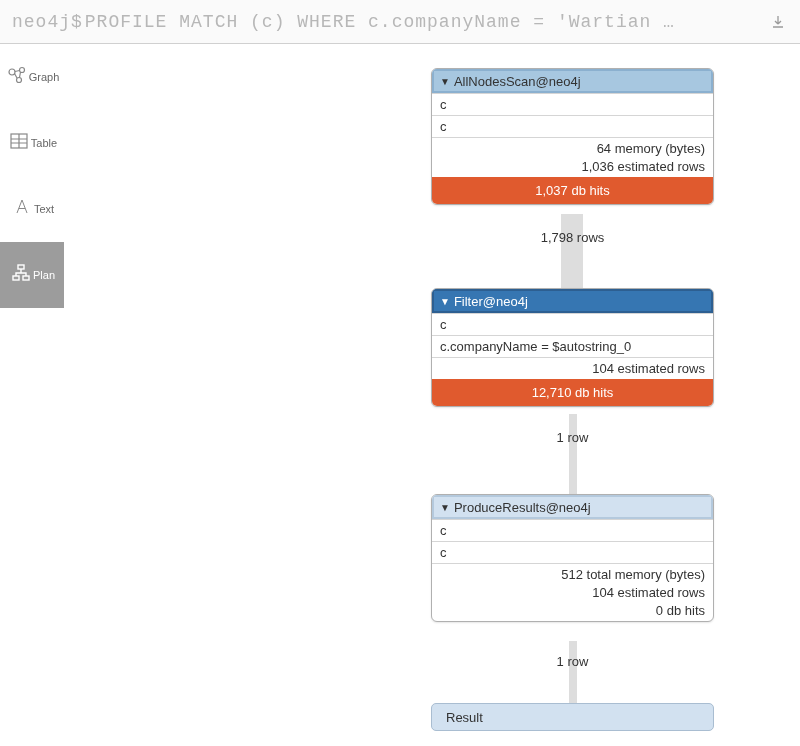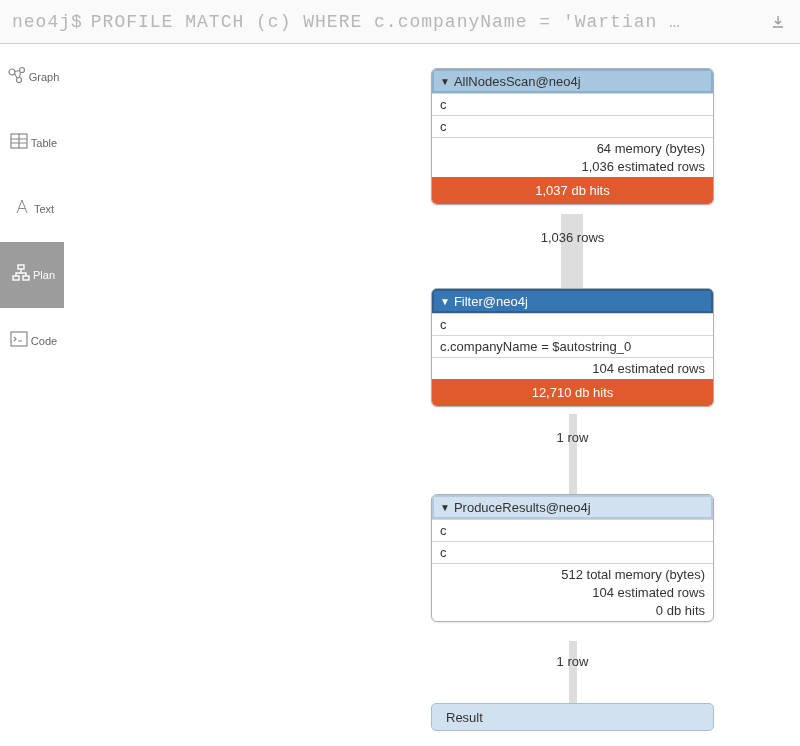--- a/index.html
+++ b/index.html
@@ -1,18 +1,18 @@
 <!DOCTYPE html>
 <html><head>
 <meta charset="utf-8">
 <style>
 *{box-sizing:border-box;margin:0;padding:0}
 body{font-family:-apple-system,BlinkMacSystemFont,"Segoe UI",Helvetica,Arial,sans-serif;font-size:13px;color:#333;background:#fff;width:800px;height:746px;overflow:hidden}
 .qbar{height:44px;border-bottom:1px solid #d0d0d0;display:flex;align-items:center;padding:0 12px;background:#fafafa}
-.prompt{font-family:"Courier New",monospace;color:#b7b7b7;font-size:18px;letter-spacing:1px;margin-right:8px}
+.prompt{font-family:"Courier New",monospace;color:#b7b7b7;font-size:18px;letter-spacing:1px;margin-right:2px}
 .qtext{font-family:"Courier New",monospace;color:#b7b7b7;font-size:18px;letter-spacing:1px;white-space:nowrap;overflow:hidden;text-overflow:ellipsis;flex:1}
 .dl{width:20px;height:20px;color:#9a9a9a;margin-left:10px;display:flex;align-items:center;justify-content:center;cursor:pointer}
 .main{display:flex;height:702px}
 .side{width:64px;background:#fff;display:flex;flex-direction:column;align-items:center}
 .sitem{width:64px;height:66px;display:flex;flex-direction:row;align-items:center;justify-content:center;cursor:pointer;color:#666}
 .sitem.active{background:#9c9c9c;color:#fff}
 .sitem .ic{width:24px;height:24px;display:flex;align-items:center;justify-content:center;margin-bottom:4px}
 .sitem .lbl{font-size:11px}
 .canvas{flex:1;position:relative;background:#fff;padding-top:20px}
 .conn{position:absolute;background:#ddd}
@@ -76,49 +76,40 @@
       <span class="ic">
         <svg width="22" height="22" viewBox="0 0 22 22" fill="none" stroke="#fff" stroke-width="1.4">
             <rect x="8" y="3" width="6" height="4"></rect>
             <rect x="3" y="14" width="6" height="4"></rect>
             <rect x="13" y="14" width="6" height="4"></rect>
             <path d="M11 7v4m0 0H6v3m5-3h5v3"></path>
           </svg>
       </span>
       <span class="lbl">Plan</span>
     </div>
-    <div class="sitem">
-      <span class="ic">
-        <svg width="22" height="22" viewBox="0 0 22 22" fill="none" stroke="#888" stroke-width="1.2">
-            <rect x="3" y="4" width="16" height="14"></rect>
-            <path d="M6 9l2 2-2 2M10 13h4"></path>
-          </svg>
-      </span>
-      <span class="lbl">Code</span>
-    </div>
   </div>
 
   <div class="canvas">
 
     <div class="conn" style="left:497px;top:170px;width:22px;height:74px"></div>
     <div class="conn" style="left:505px;top:370px;width:8px;height:80px"></div>
     <div class="conn" style="left:505px;top:597px;width:8px;height:62px"></div>
 
     <div class="nbox" style="left:367px;top:24px">
       <div class="nh blue1">
           <span class="tri">▼</span>
           <span>AllNodesScan@neo4j</span>
         </div>
       <div class="row">c</div>
       <div class="row">c</div>
       <div class="row r">64 memory (bytes)</div>
       <div class="row r" style="border-top:none;margin-top:-4px">1,036 estimated rows</div>
       <div class="rowbar">1,037 db hits</div>
     </div>
-    <div class="midlbl" style="left:367px;top:186px">1,036 rows</div>
+    <div class="midlbl" style="left:367px;top:186px">1,798 rows</div>
 
     <div class="nbox" style="left:367px;top:244px">
       <div class="nh blue2">
           <span class="tri">▼</span>
           <span>Filter@neo4j</span>
         </div>
       <div class="row">c</div>
       <div class="row">c.companyName = $autostring_0</div>
       <div class="row r">104 estimated rows</div>
       <div class="rowbar">12,710 db hits</div>

